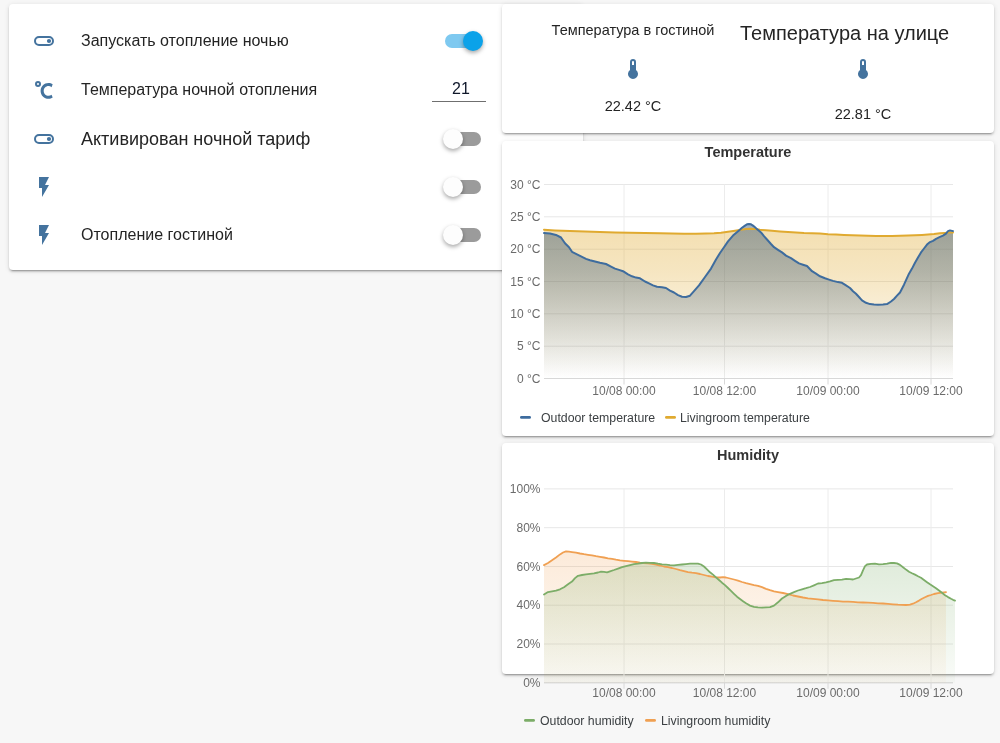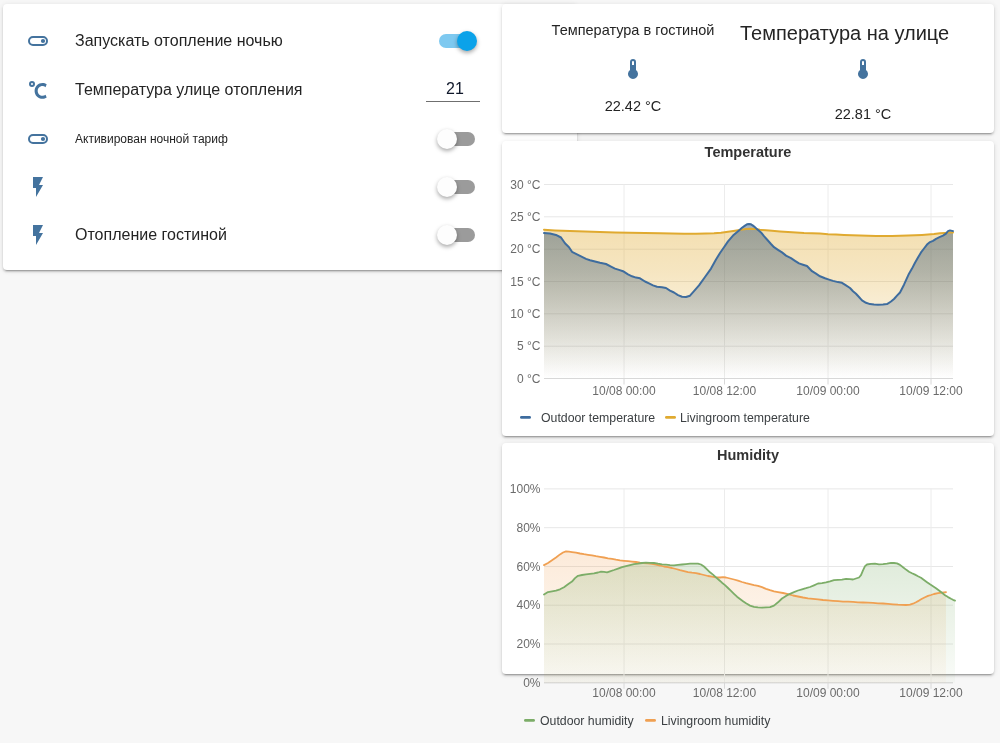--- a/index.html
+++ b/index.html
@@ -1,37 +1,37 @@
 <!DOCTYPE html>
 <html><head><meta charset="utf-8">
 <style>
 *{margin:0;padding:0;box-sizing:border-box}
 html,body{width:1000px;height:743px;overflow:hidden;background:#f7f7f7;font-family:'Liberation Sans',sans-serif}
 .card{background:#fff;border-radius:4px;box-shadow:0 2px 2px 0 rgba(0,0,0,0.14),0 1px 5px 0 rgba(0,0,0,0.12),0 3px 1px -2px rgba(0,0,0,0.2);position:absolute}
 </style></head>
 <body>
 <div style="position:relative;width:1000px;height:743px">
 
-<div class="card" style="left:3px;top:4px;width:574px;height:266px">
+<div class="card" style="left:9px;top:4px;width:574px;height:266px">
   <div style="position:relative;width:100%;height:100%">
         <svg style="position:absolute;left:23px;top:25px" width="24" height="24" viewBox="0 0 24 24">
           <path d="M17,7H7A5,5 0 0,0 2,12A5,5 0 0,0 7,17H17A5,5 0 0,0 22,12A5,5 0 0,0 17,7M17,15H7A3,3 0 0,1 4,12A3,3 0 0,1 7,9H17A3,3 0 0,1 20,12A3,3 0 0,1 17,15M17,9.9A2.1,2.1 0 0,1 19.1,12A2.1,2.1 0 0,1 17,14.1A2.1,2.1 0 0,1 14.9,12A2.1,2.1 0 0,1 17,9.9Z" fill="#44739e" fill-rule="evenodd"></path>
         </svg>
         <div style="position:absolute;left:72px;top:25px;height:24px;line-height:24px;font-size:16px;color:#242424">Запускать отопление ночью</div>
         <div style="position:absolute;left:436px;top:30px;width:36px;height:14px;border-radius:7px;background:#7ec9f0"></div>
         <div style="position:absolute;left:453.5px;top:27px;width:20px;height:20px;border-radius:50%;background:#0ba2e9;box-shadow:0 2px 4px rgba(0,0,0,0.35)"></div>
         <svg style="position:absolute;left:23px;top:73.5px" width="24" height="24" viewBox="0 0 24 24">
           <path d="M16.5,5C18.05,5 19.5,5.47 20.69,6.28L19.53,9.17C18.67,8.5 17.63,8.1 16.5,8.1C13.85,8.1 11.7,10.25 11.7,12.9C11.7,15.55 13.85,17.7 16.5,17.7C17.63,17.7 18.67,17.3 19.53,16.63L20.69,19.5C19.5,20.33 18.05,20.8 16.5,20.8C12.14,20.8 8.6,17.26 8.6,12.9C8.6,8.54 12.14,5 16.5,5M6,3A3,3 0 0,1 9,6A3,3 0 0,1 6,9A3,3 0 0,1 3,6A3,3 0 0,1 6,3M6,5A1,1 0 0,0 5,6A1,1 0 0,0 6,7A1,1 0 0,0 7,6A1,1 0 0,0 6,5Z" fill="#44739e" fill-rule="evenodd"></path>
         </svg>
-        <div style="position:absolute;left:72px;top:73.5px;height:24px;line-height:24px;font-size:16px;color:#242424">Температура улице отопления</div>
+        <div style="position:absolute;left:72px;top:73.5px;height:24px;line-height:24px;font-size:16px;color:#242424">Температура ночной отопления</div>
         <div style="position:absolute;left:423px;top:73px;width:54px;height:25px;text-indent:4px;border-bottom:1px solid #6f6f6f;text-align:center;font-size:16px;line-height:24px;color:#0f172a">21</div>
         <svg style="position:absolute;left:23px;top:122.5px" width="24" height="24" viewBox="0 0 24 24">
           <path d="M17,7H7A5,5 0 0,0 2,12A5,5 0 0,0 7,17H17A5,5 0 0,0 22,12A5,5 0 0,0 17,7M17,15H7A3,3 0 0,1 4,12A3,3 0 0,1 7,9H17A3,3 0 0,1 20,12A3,3 0 0,1 17,15M17,9.9A2.1,2.1 0 0,1 19.1,12A2.1,2.1 0 0,1 17,14.1A2.1,2.1 0 0,1 14.9,12A2.1,2.1 0 0,1 17,9.9Z" fill="#44739e" fill-rule="evenodd"></path>
         </svg>
-        <div style="position:absolute;left:72px;top:122.5px;height:24px;line-height:24px;font-size:12px;color:#242424">Активирован ночной тариф</div>
+        <div style="position:absolute;left:72px;top:122.5px;height:24px;line-height:24px;font-size:18px;color:#242424">Активирован ночной тариф</div>
         <div style="position:absolute;left:436px;top:127.5px;width:36px;height:14px;border-radius:7px;background:#9b9b9b"></div>
         <div style="position:absolute;left:434px;top:124.5px;width:20px;height:20px;border-radius:50%;background:#fdfdfd;box-shadow:0 2px 4px rgba(0,0,0,0.35)"></div>
         <svg style="position:absolute;left:23px;top:170.5px" width="24" height="24" viewBox="0 0 24 24">
           <path d="M7,2V13H10V22L17,10H13L17,2H7Z" fill="#44739e" fill-rule="evenodd"></path>
         </svg>
         <div style="position:absolute;left:436px;top:175.5px;width:36px;height:14px;border-radius:7px;background:#9b9b9b"></div>
         <div style="position:absolute;left:434px;top:172.5px;width:20px;height:20px;border-radius:50%;background:#fdfdfd;box-shadow:0 2px 4px rgba(0,0,0,0.35)"></div>
         <svg style="position:absolute;left:23px;top:218.5px" width="24" height="24" viewBox="0 0 24 24">
           <path d="M7,2V13H10V22L17,10H13L17,2H7Z" fill="#44739e" fill-rule="evenodd"></path>
         </svg>

